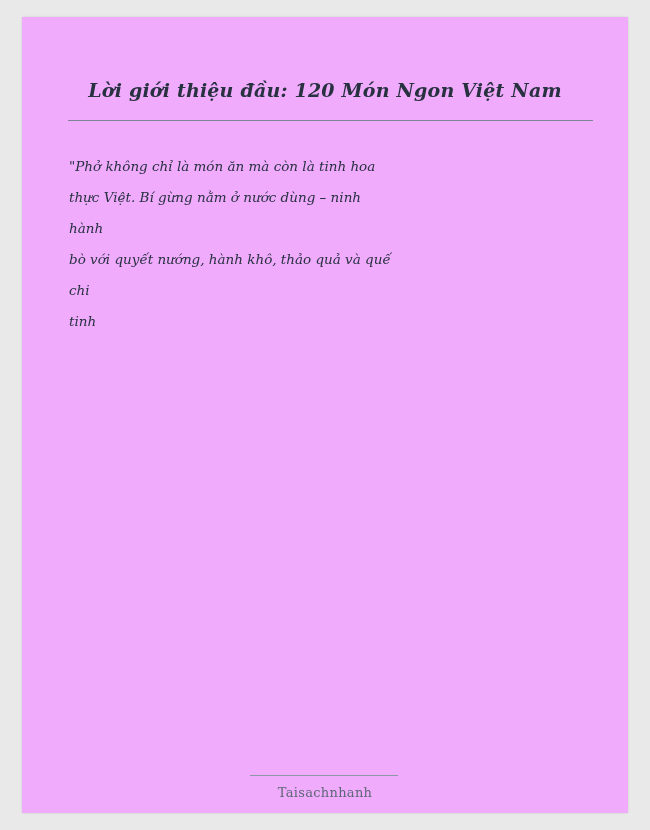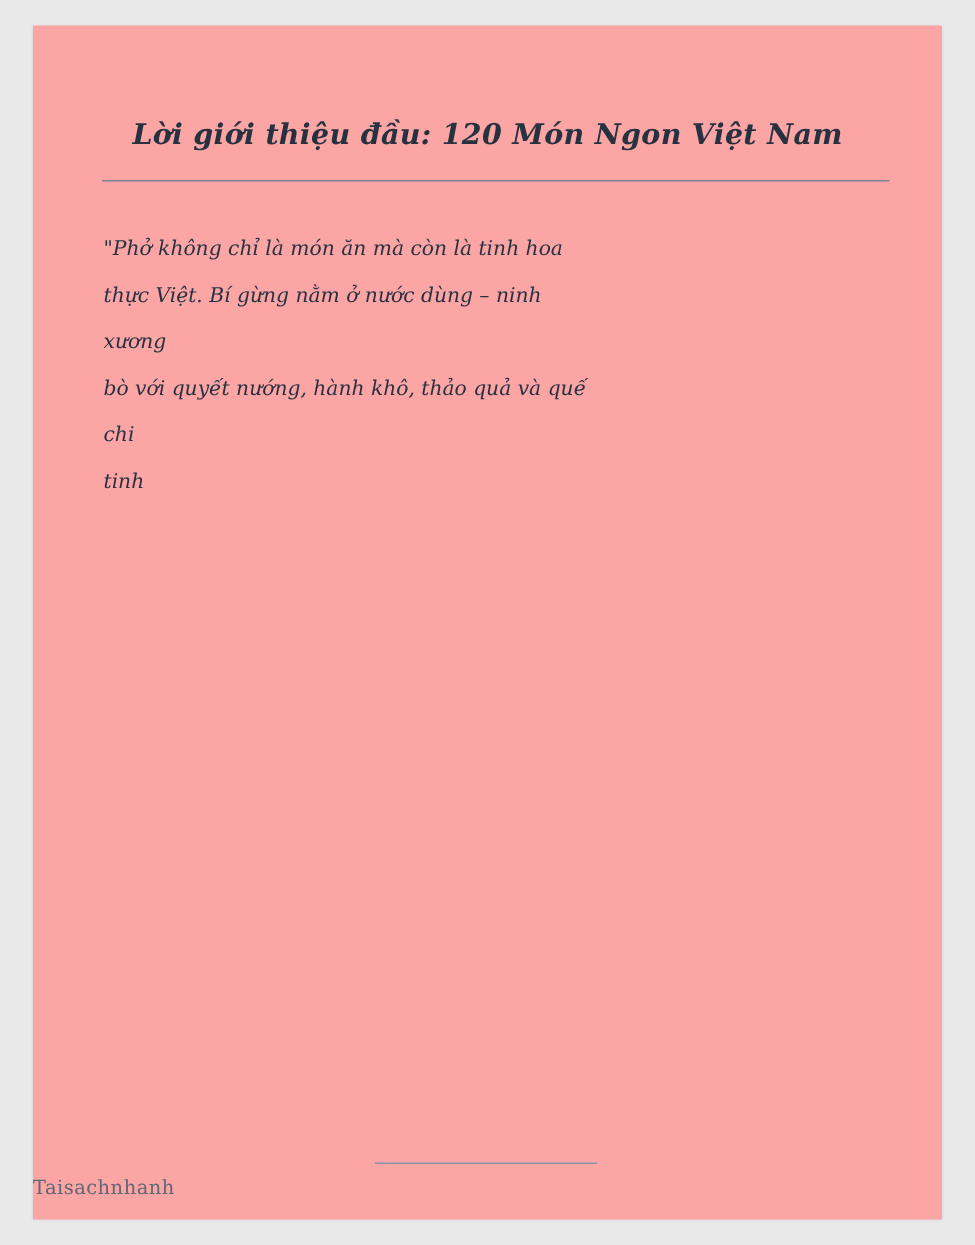--- a/index.html
+++ b/index.html
@@ -12,21 +12,21 @@
     background: #e9e9e9;
     font-family: "Liberation Serif", serif;
     overflow: hidden;
   }
   .page {
     position: absolute;
     left: 22px;
     top: 17px;
     width: 606px;
     height: 796px;
-    background: #fca5a5;
+    background: #f0abfc;
     box-shadow: 0 0 2px rgba(0,0,0,0.12);
     box-sizing: border-box;
   }
   .doc-title {
     position: absolute;
     left: 0;
     right: 0;
     top: 62px;
     text-align: center;
     font-family: "DejaVu Serif", serif;
@@ -65,40 +65,40 @@
     top: 758px;
     width: 148px;
     height: 1px;
     background: #8d96a3;
   }
   .footer-text {
     position: absolute;
     left: 0;
     right: 0;
     top: 768px;
-    text-align: left;
+    text-align: center;
     font-family: "DejaVu Serif", serif;
     font-size: 13px;
     color: #5d6776;
     letter-spacing: 0.3px;
   }
 </style>
 </head>
 <body>
 
 <div class="page">
 
   <div class="doc-title">Lời giới thiệu đầu: 120 Món Ngon Việt Nam</div>
 
   <div class="title-rule"></div>
 
   <div class="body-block">
     <div class="line">"Phở không chỉ là món ăn mà còn là tinh hoa</div>
     <div class="line">thực Việt. Bí gừng nằm ở nước dùng – ninh</div>
-    <div class="line">xương</div>
+    <div class="line">hành</div>
     <div class="line">bò với quyết nướng, hành khô, thảo quả và quế</div>
     <div class="line">chi</div>
     <div class="line">tinh</div>
   </div>
 
   <div class="footer-rule"></div>
   <div class="footer-text">Taisachnhanh</div>
 
 </div>
 

